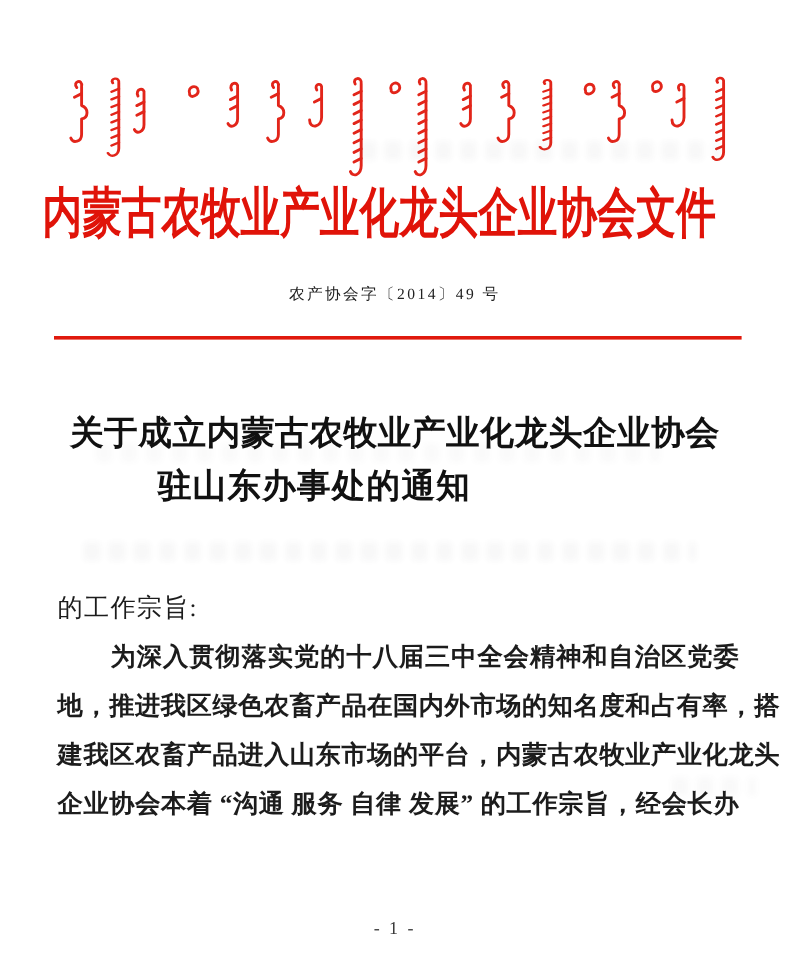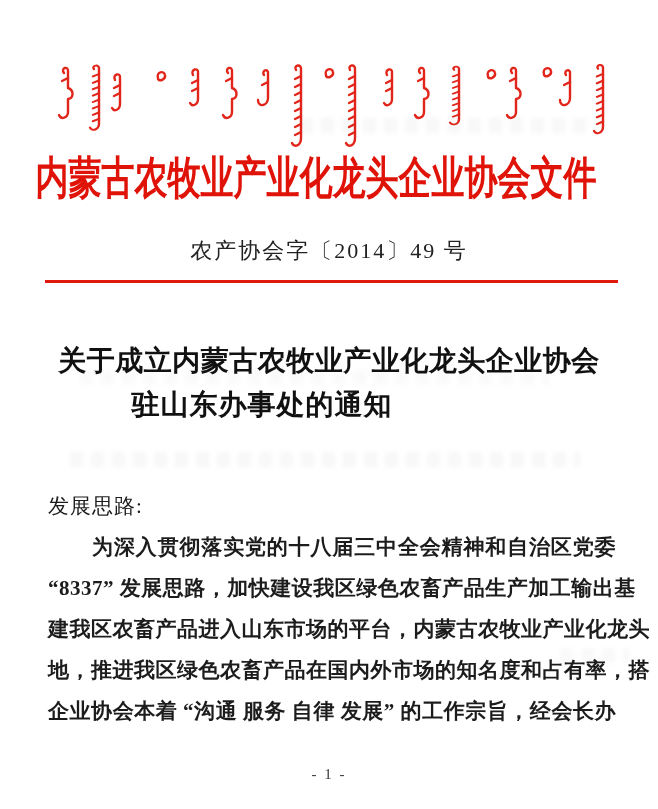--- a/index.html
+++ b/index.html
@@ -26,21 +26,21 @@
     color:#e01309;
     letter-spacing:0px;
     transform:scale(1.0,1.36);
     transform-origin:center top;
     white-space:nowrap;
   }
   
   .doc-number{
     position:absolute;top:236px;left:0;width:658px;
     text-align:center;
-    font-size:22px;color:#222;
+    font-size:13px;color:#222;
     letter-spacing:2px;
   }
   
   .red-rule{
     position:absolute;top:280px;left:45px;width:573px;height:3px;
     background:#e0190d;
   }
   
   .doc-title-1{
     position:absolute;top:318px;left:0;width:658px;
@@ -150,23 +150,22 @@
   </div>
 
   <div class="doc-number">农产协会字〔2014〕49 号</div>
 
   <div class="red-rule"></div>
 
   <div class="doc-title-1">关于成立内蒙古农牧业产业化龙头企业协会</div>
   <div class="doc-title-2">驻山东办事处的通知</div>
 
   <div class="body-block">
-    <div class="salutation">发展思路:</div>
+    <div class="salutation">的工作宗旨:</div>
     <div class="body-line indent">为深入贯彻落实党的十八届三中全会精神和自治区党委</div>
-    <div class="body-line">“8337” 发展思路，加快建设我区绿色农畜产品生产加工输出基</div>
+    <div class="body-line">地，推进我区绿色农畜产品在国内外市场的知名度和占有率，搭</div>
     <div class="body-line">建我区农畜产品进入山东市场的平台，内蒙古农牧业产业化龙头</div>
-    <div class="body-line">地，推进我区绿色农畜产品在国内外市场的知名度和占有率，搭</div>
     <div class="body-line">企业协会本着 “沟通 服务 自律 发展” 的工作宗旨，经会长办</div>
   </div>
 
   <div class="page-number">- 1 -</div>
 
 </div>
 
 </body></html>

